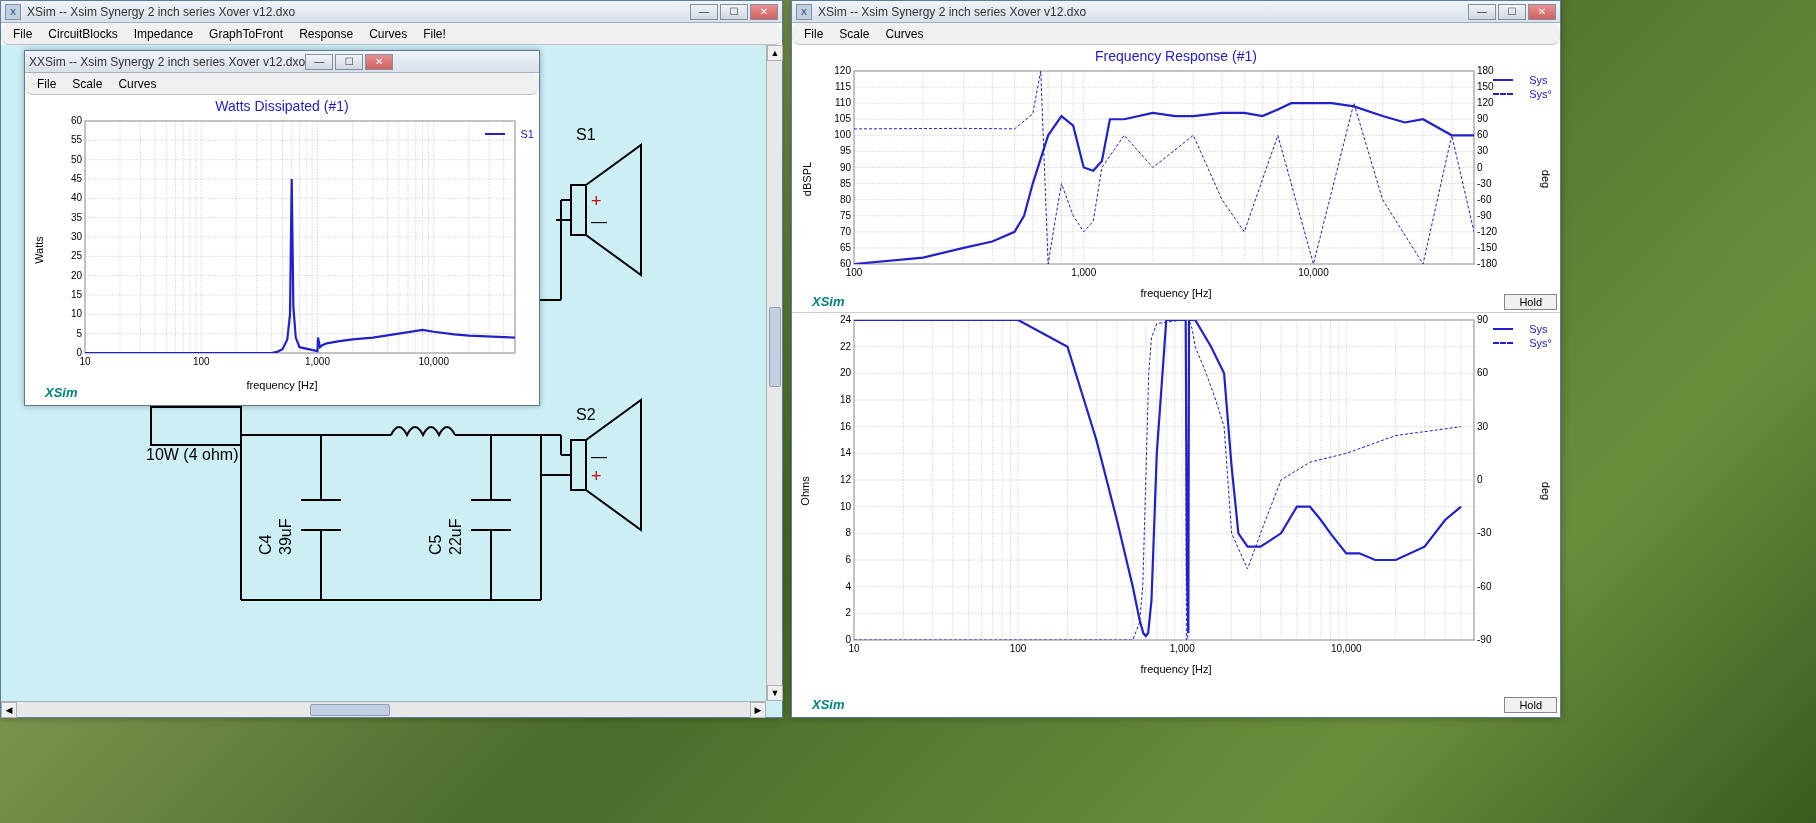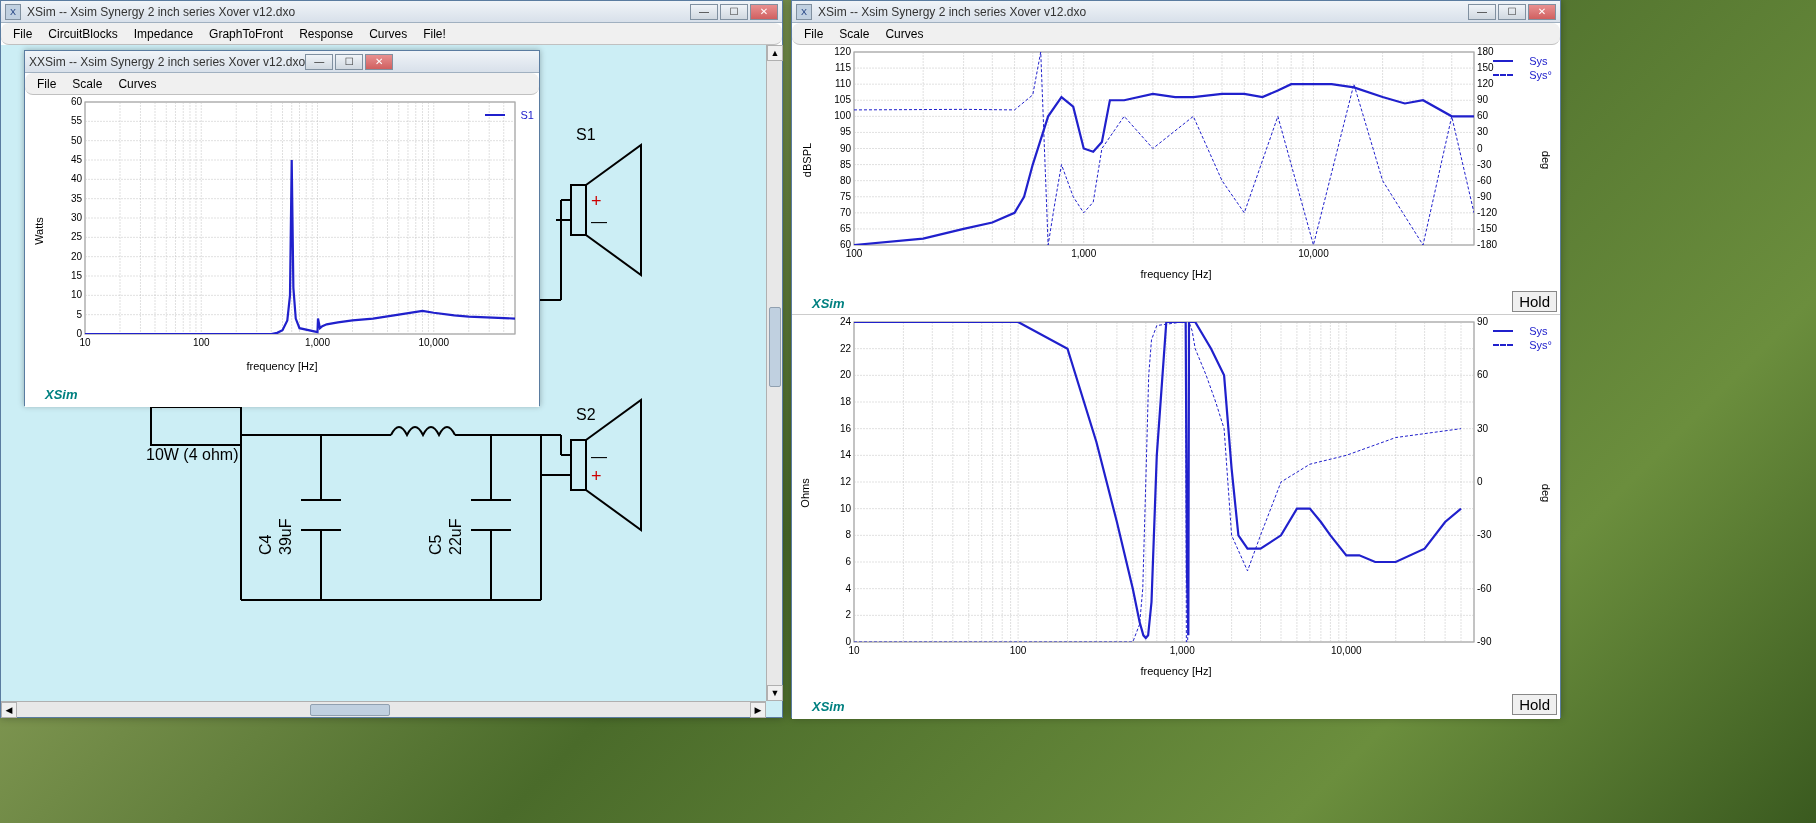--- a/index.html
+++ b/index.html
@@ -186,22 +186,22 @@
     font-style: italic;
     font-weight: bold;
     font-size: 13px;
     position: absolute;
   }
   .hold-btn {
     position: absolute;
     bottom: 2px; right: 3px;
     border: 1px solid #888;
     background: #f0f0f0;
-    padding: 1px 6px;
-    font-size: 15px;
+    padding: 1px 14px;
+    font-size: 11px;
     cursor: pointer;
   }
   .grid-lines line { stroke: #c0c0c0; stroke-width: 0.5; stroke-dasharray: 2,1; }
 </style>
 </head>
 <body>
 
 <div class="window" style="left:0; top:0; width:783px; height:718px;">
   <div class="titlebar">
     <span class="icon-app">X</span>
@@ -301,20 +301,21 @@
       <div class="win-btn">☐</div>
       <div class="win-btn close">✕</div>
     </div>
   </div>
   <div class="menubar">
     <span>File</span>
     <span>Scale</span>
     <span>Curves</span>
   </div>
   <div class="chart-container" style="height:calc(100% - 44px);">
+    <div class="chart-title">Watts Dissipated (#1)</div>
     <div class="chart-body" style="height:255px;">
       <div class="axis-label-y" style="left:-10px; top:50%;">Watts</div>
       <svg id="watts-svg" width="490" height="255" style="margin-left:20px;">
           <rect x="30" y="5" width="430" height="232" fill="none" stroke="#888"></rect>
           <g class="grid-lines">
             <line x1="30" y1="5" x2="30" y2="237"></line>
             <line x1="64.99430868154539" y1="5" x2="64.99430868154539" y2="237"></line>
             <line x1="85.46466699891022" y1="5" x2="85.46466699891022" y2="237"></line>
             <line x1="99.98861736309078" y1="5" x2="99.98861736309078" y2="237"></line>
             <line x1="111.25426848884095" y1="5" x2="111.25426848884095" y2="237"></line>
@@ -406,20 +407,21 @@
     </div>
   </div>
   <div class="menubar">
     <span>File</span>
     <span>Scale</span>
     <span>Curves</span>
   </div>
   <div class="content-area" style="background:#fff;">
 
     <div class="chart-container" style="height:268px; border-bottom:1px solid #ccc;">
+      <div class="chart-title">Frequency Response (#1)</div>
       <div class="chart-body" style="height:213px;">
         <div class="axis-label-y" style="left:-12px; top:50%;">dBSPL</div>
         <div class="axis-label-y2" style="right:-5px; top:50%;">deg</div>
         <svg id="freq-svg" width="700" height="213" style="margin-left:27px;">
             <rect x="25" y="5" width="620" height="193" fill="none" stroke="#888"></rect>
             <g class="grid-lines">
               <line x1="25" y1="5" x2="25" y2="198"></line>
               <line x1="94.15178642660901" y1="5" x2="94.15178642660901" y2="198"></line>
               <line x1="134.60298834405356" y1="5" x2="134.60298834405356" y2="198"></line>
               <line x1="163.30357285321801" y1="5" x2="163.30357285321801" y2="198"></line>

